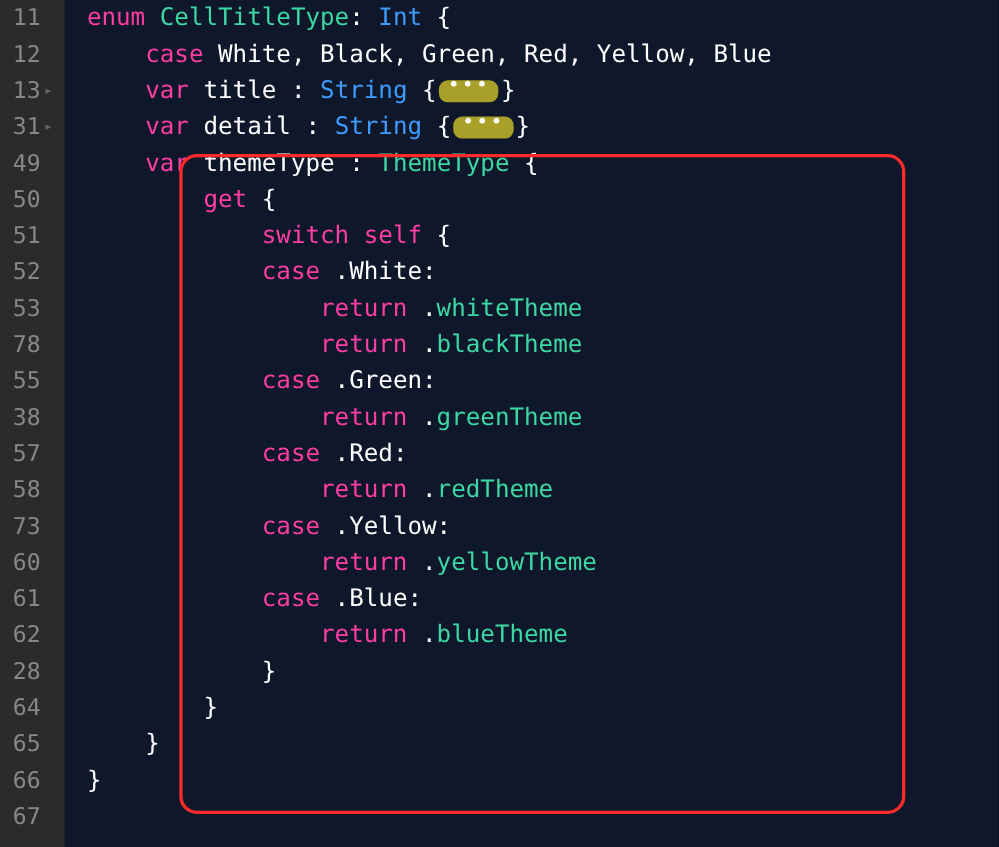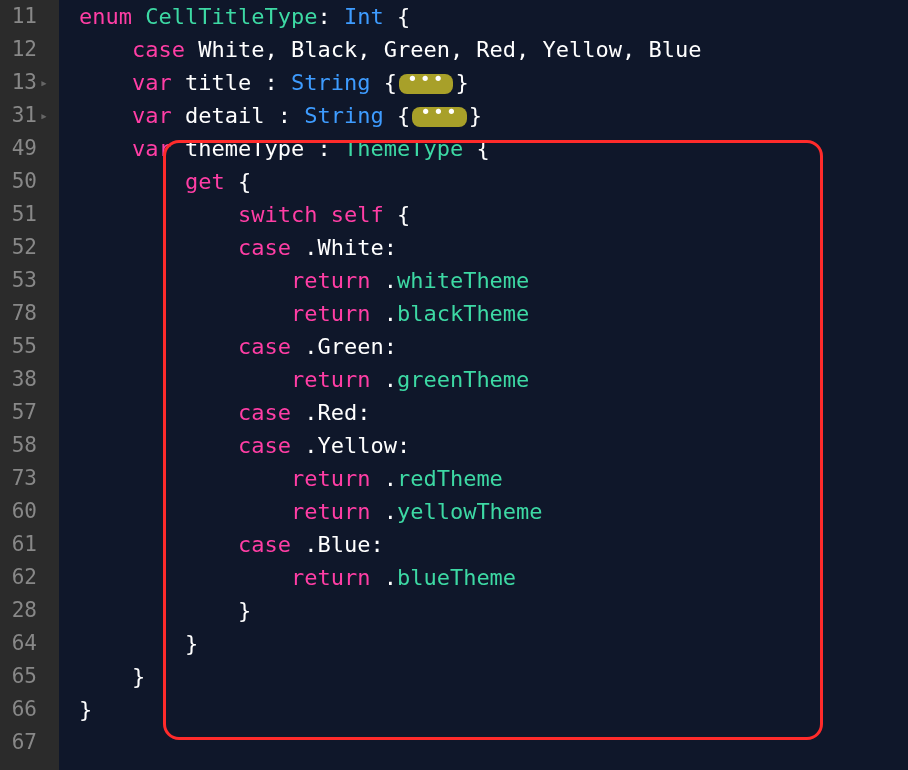--- a/index.html
+++ b/index.html
@@ -130,23 +130,23 @@
 
     <div class="line">            <span class="kw-pink">case</span> <span class="plain">.</span><span class="plain">White</span><span class="plain">:</span></div>
     <div class="line">                <span class="kw-pink">return</span> <span class="plain">.</span><span class="member">whiteTheme</span></div>
 
     <div class="line">                <span class="kw-pink">return</span> <span class="plain">.</span><span class="member">blackTheme</span></div>
 
     <div class="line">            <span class="kw-pink">case</span> <span class="plain">.</span><span class="plain">Green</span><span class="plain">:</span></div>
     <div class="line">                <span class="kw-pink">return</span> <span class="plain">.</span><span class="member">greenTheme</span></div>
 
     <div class="line">            <span class="kw-pink">case</span> <span class="plain">.</span><span class="plain">Red</span><span class="plain">:</span></div>
+    <div class="line">                <span class="kw-pink">return</span> <span class="plain">.</span><span class="member">redTheme</span></div>
+
     <div class="line">            <span class="kw-pink">case</span> <span class="plain">.</span><span class="plain">Yellow</span><span class="plain">:</span></div>
-
-    <div class="line">                <span class="kw-pink">return</span> <span class="plain">.</span><span class="member">redTheme</span></div>
     <div class="line">                <span class="kw-pink">return</span> <span class="plain">.</span><span class="member">yellowTheme</span></div>
 
     <div class="line">            <span class="kw-pink">case</span> <span class="plain">.</span><span class="plain">Blue</span><span class="plain">:</span></div>
     <div class="line">                <span class="kw-pink">return</span> <span class="plain">.</span><span class="member">blueTheme</span></div>
 
     <div class="line">            <span class="plain">}</span></div>
     <div class="line">        <span class="plain">}</span></div>
     <div class="line">    <span class="plain">}</span></div>
     <div class="line"><span class="plain">}</span></div>
 

